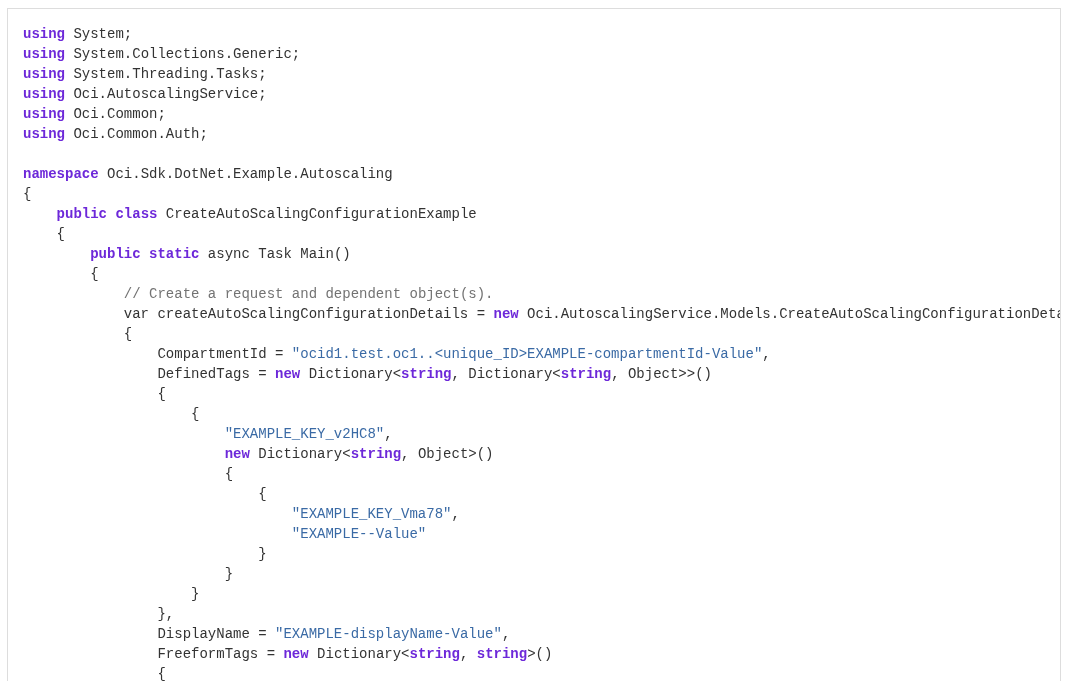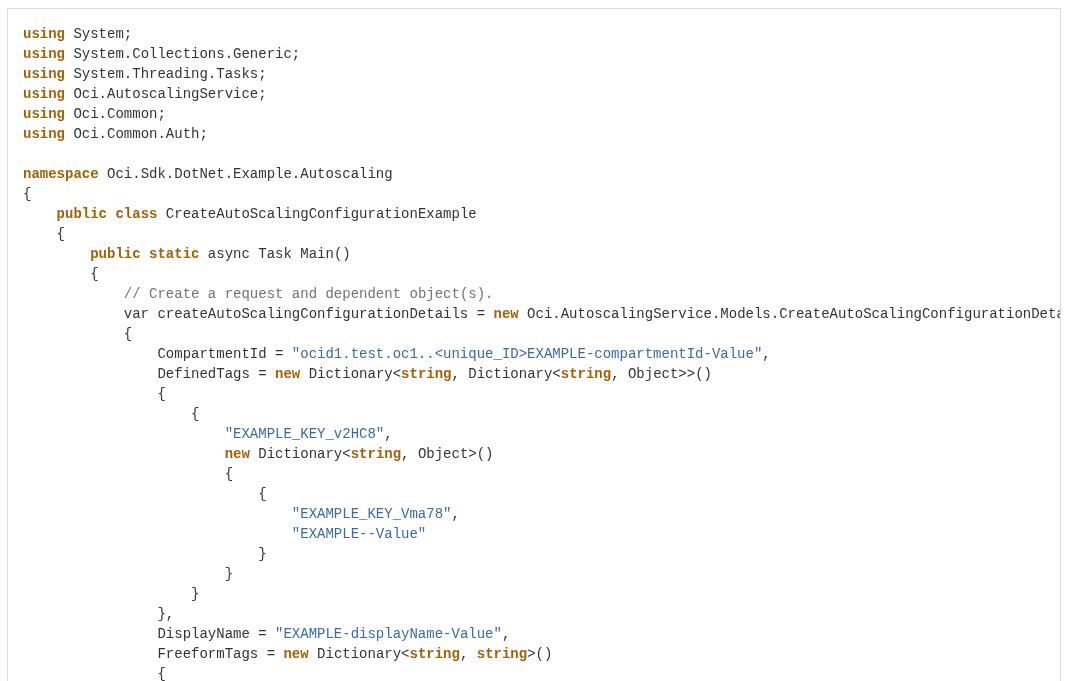--- a/index.html
+++ b/index.html
@@ -9,21 +9,21 @@
     border: 1px solid #dddddd; border-bottom: none; background: #ffffff;
     overflow: hidden;
   }
   pre.code {
     margin: 0; position: absolute; left: 15px; top: 15px;
     font-family: "Liberation Mono", "DejaVu Sans Mono", monospace;
     font-size: 14px; line-height: 20px; color: #333333;
     white-space: pre;
   }
   .line { display: block; height: 20px; }
-  .kw { color: #a16207; font-weight: bold; }
+  .kw { color: #6d28d9; font-weight: bold; }
   .str { color: #3a6aa5; }
   .cm { color: #737373; }
   .pl { color: #333333; }
 </style>
 </head>
 <body>
 
 <div class="code-block">
   <pre class="code" id="code-listing"><span class="line"><span class="kw">using</span><span class="pl"> System;</span></span><span class="line"><span class="kw">using</span><span class="pl"> System.Collections.Generic;</span></span><span class="line"><span class="kw">using</span><span class="pl"> System.Threading.Tasks;</span></span><span class="line"><span class="kw">using</span><span class="pl"> Oci.AutoscalingService;</span></span><span class="line"><span class="kw">using</span><span class="pl"> Oci.Common;</span></span><span class="line"><span class="kw">using</span><span class="pl"> Oci.Common.Auth;</span></span><span class="line"><span class="pl"></span>​</span><span class="line"><span class="kw">namespace</span><span class="pl"> Oci.Sdk.DotNet.Example.Autoscaling</span></span><span class="line"><span class="pl">{</span></span><span class="line"><span class="pl">    </span><span class="kw">public</span><span class="pl"> </span><span class="kw">class</span><span class="pl"> CreateAutoScalingConfigurationExample</span></span><span class="line"><span class="pl">    {</span></span><span class="line"><span class="pl">        </span><span class="kw">public</span><span class="pl"> </span><span class="kw">static</span><span class="pl"> async Task Main()</span></span><span class="line"><span class="pl">        {</span></span><span class="line"><span class="pl">            </span><span class="cm">// Create a request and dependent object(s).</span></span><span class="line"><span class="pl">            var createAutoScalingConfigurationDetails = </span><span class="kw">new</span><span class="pl"> Oci.AutoscalingService.Models.CreateAutoScalingConfigurationDetails</span></span><span class="line"><span class="pl">            {</span></span><span class="line"><span class="pl">                CompartmentId = </span><span class="str">"ocid1.test.oc1..&lt;unique_ID&gt;EXAMPLE-compartmentId-Value"</span><span class="pl">,</span></span><span class="line"><span class="pl">                DefinedTags = </span><span class="kw">new</span><span class="pl"> Dictionary&lt;</span><span class="kw">string</span><span class="pl">, Dictionary&lt;</span><span class="kw">string</span><span class="pl">, Object&gt;&gt;()</span></span><span class="line"><span class="pl">                {</span></span><span class="line"><span class="pl">                    {</span></span><span class="line"><span class="pl">                        </span><span class="str">"EXAMPLE_KEY_v2HC8"</span><span class="pl">,</span></span><span class="line"><span class="pl">                        </span><span class="kw">new</span><span class="pl"> Dictionary&lt;</span><span class="kw">string</span><span class="pl">, Object&gt;()</span></span><span class="line"><span class="pl">                        {</span></span><span class="line"><span class="pl">                            {</span></span><span class="line"><span class="pl">                                </span><span class="str">"EXAMPLE_KEY_Vma78"</span><span class="pl">,</span></span><span class="line"><span class="pl">                                </span><span class="str">"EXAMPLE--Value"</span></span><span class="line"><span class="pl">                            }</span></span><span class="line"><span class="pl">                        }</span></span><span class="line"><span class="pl">                    }</span></span><span class="line"><span class="pl">                },</span></span><span class="line"><span class="pl">                DisplayName = </span><span class="str">"EXAMPLE-displayName-Value"</span><span class="pl">,</span></span><span class="line"><span class="pl">                FreeformTags = </span><span class="kw">new</span><span class="pl"> Dictionary&lt;</span><span class="kw">string</span><span class="pl">, </span><span class="kw">string</span><span class="pl">&gt;()</span></span><span class="line"><span class="pl">                {</span></span></pre>
 </div>

